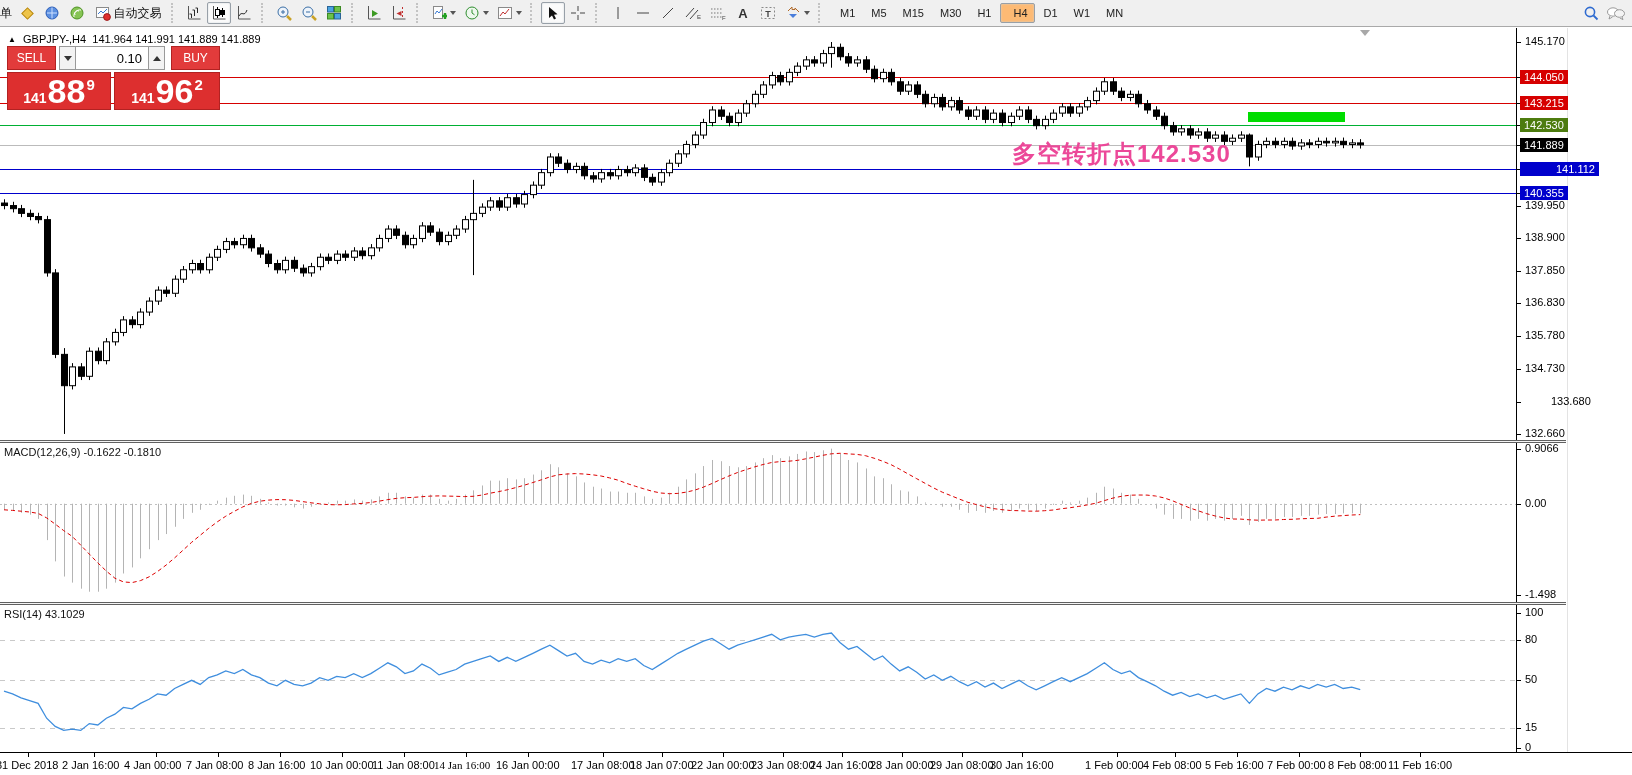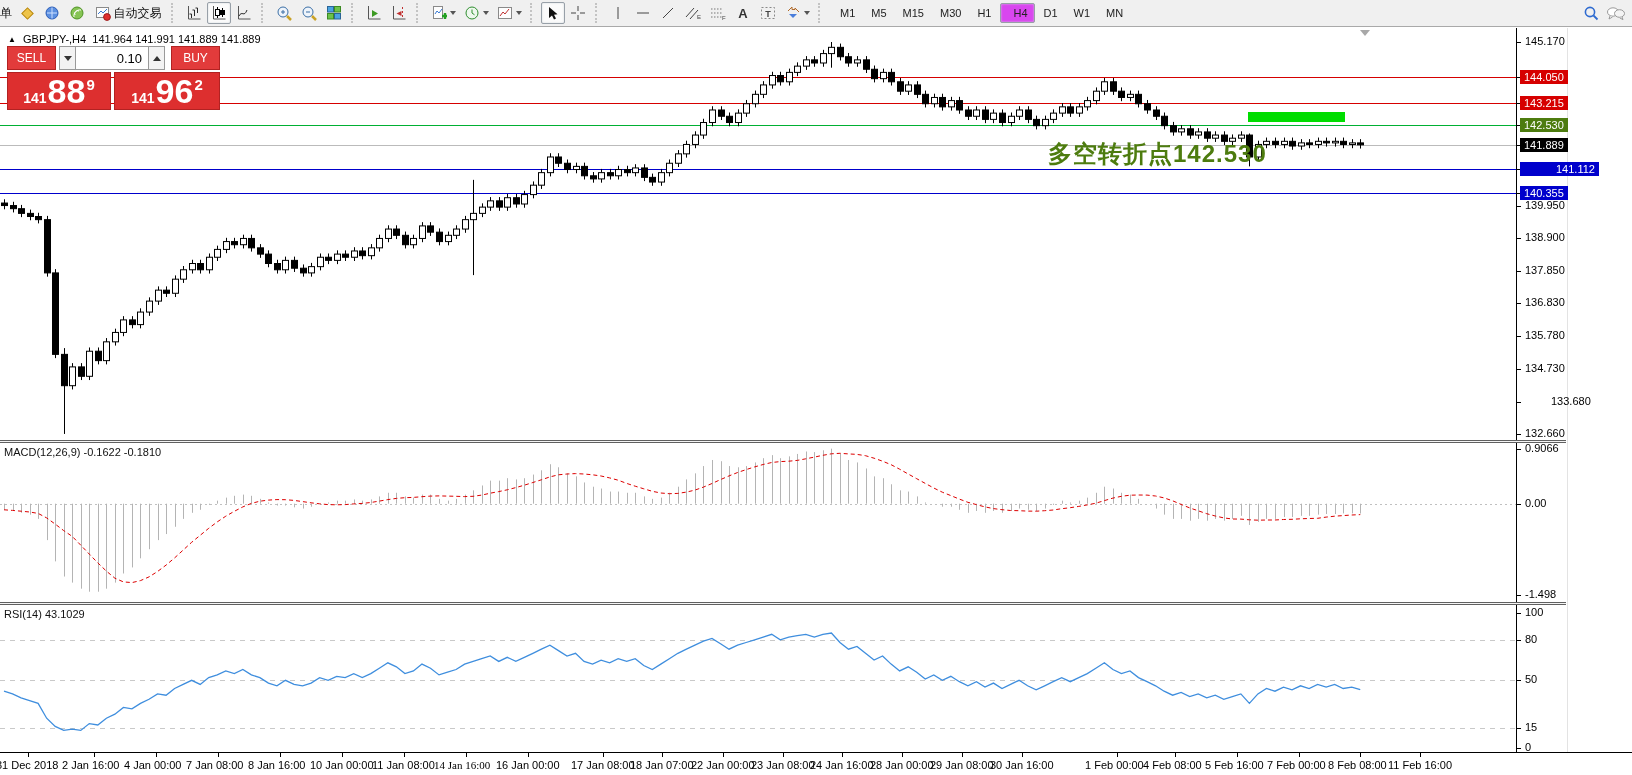--- a/index.html
+++ b/index.html
@@ -13,37 +13,37 @@
   .tbtn{min-width:24px;height:22px;display:flex;align-items:center;justify-content:center;
         border:1px solid transparent;border-radius:2px;position:relative;}
   .tbtn.active{border-color:#98a0a8;background:#fbfbfb;box-shadow:inset 0 0 2px #cfd4d9;}
   .tb-text{font-size:12px;color:#111;padding:0 2px 0 0;}
   .auto-label{font-size:12px;color:#111;margin-left:3px;}
   .grip{width:7px;height:20px;border-left:2px dotted #c3c3c3;margin:0 3px 0 4px;}
   .caret{width:0;height:0;border-left:3px solid transparent;border-right:3px solid transparent;
          border-top:4px solid #555;margin-left:3px;}
   .tf-group{display:flex;align-items:center;gap:2px;margin-left:4px;}
   .tf{padding:3px 6px;font-size:11px;color:#222;border:1px solid transparent;border-radius:2px;cursor:default;}
-  .tf.active{border-color:#98a0a8;background:#d946ef;box-shadow:inset 0 0 2px #cfd4d9;padding-left:12px;}
+  .tf.active{border-color:#98a0a8;background:#fdba74;box-shadow:inset 0 0 2px #cfd4d9;padding-left:12px;}
   .tb-spacer{flex:1;}
 
   
   .pane{position:absolute;left:0;background:#fff;}
   .main-pane{top:28px;width:1516px;height:413px;}
   .macd-pane{top:444px;width:1516px;height:159px;}
   .rsi-pane{top:606px;width:1516px;height:146px;}
   .pane svg{position:absolute;left:0;top:0;}
   .splitter{position:absolute;left:0;width:1566px;height:3px;background:#f4f4f4;
             border-top:1px solid #606060;border-bottom:1px solid #606060;z-index:6;}
   .sp1{top:440px;} .sp2{top:602px;}
   .chart-title{position:absolute;left:8px;top:5px;font-size:11px;color:#000;z-index:4;}
   .chart-title .tri{font-size:8px;vertical-align:1px;margin-right:4px;}
   .pane-label{position:absolute;left:4px;top:2px;font-size:11px;color:#111;z-index:4;}
   .annotation{position:absolute;left:1012px;top:110px;font-size:24px;font-weight:bold;
-              color:#4d7c0f;z-index:5;white-space:nowrap;letter-spacing:1px;margin-left:36px;}
+              color:#ec4899;z-index:5;white-space:nowrap;letter-spacing:1px;}
   .shift-marker{position:absolute;left:1360px;top:2px;width:0;height:0;z-index:4;
       border-left:5px solid transparent;border-right:5px solid transparent;border-top:6px solid #a8a8a8;}
 
   
   .axis-col{position:absolute;left:1516px;top:28px;width:116px;height:724px;background:#fff;
             border-left:1px solid #000;z-index:5;}
   .axis-div{position:absolute;left:50px;top:0;width:1px;height:724px;background:#e3e3e3;}
   .tickmark{position:absolute;left:0;width:4px;height:1px;background:#000;}
   .ticklab{position:absolute;left:8px;font-size:11px;color:#000;white-space:nowrap;}
   .lvl-lab{position:absolute;left:3px;height:14px;line-height:14px;padding:0 4px;font-size:11px;

